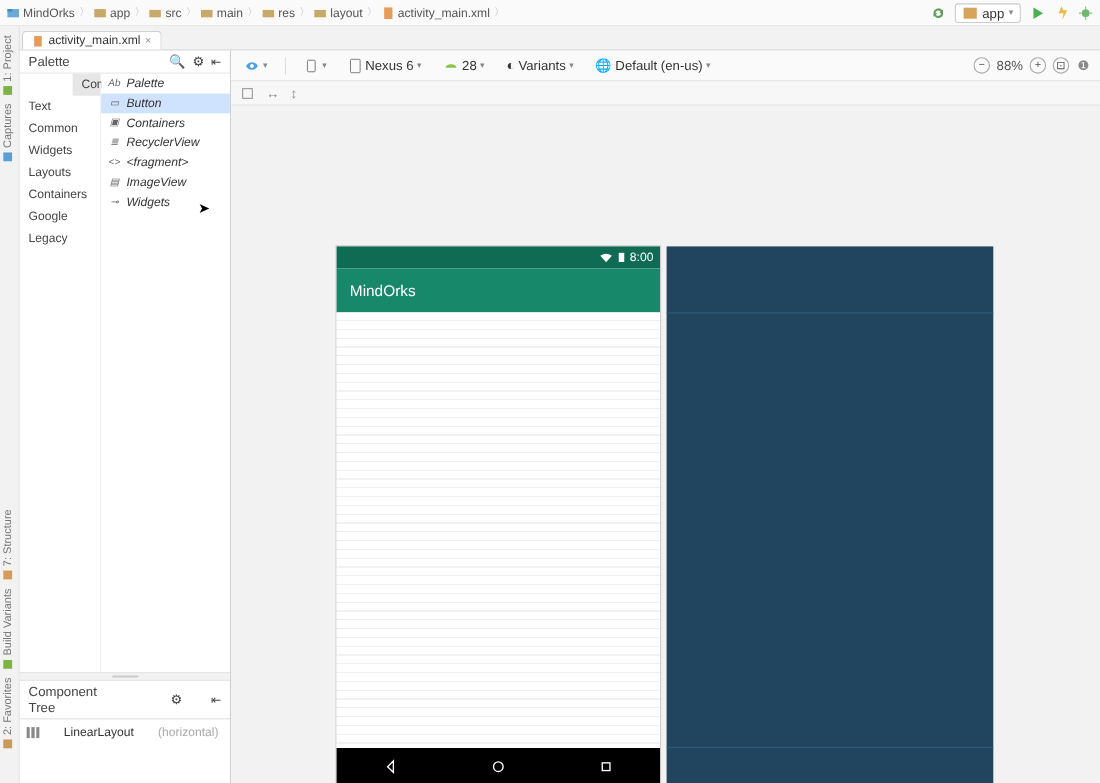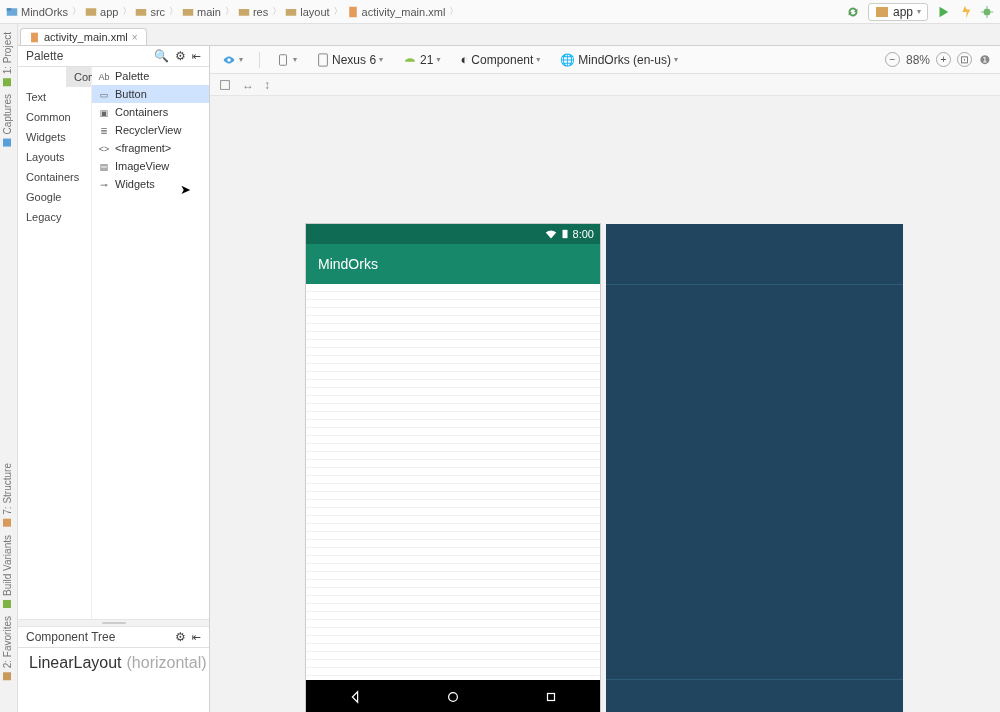--- a/index.html
+++ b/index.html
@@ -25,28 +25,28 @@
   .mainrow { position:absolute; left:18px; top:46px; right:0; bottom:0; display:flex;}
   
   .leftpanel { width:192px; background:#fff; border-right:1px solid #d0d0d0; display:flex; flex-direction:column;}
   .palette-head { display:flex; align-items:center; padding:3px 8px; border-bottom:1px solid #e0e0e0; font-size:12px; color:#444;}
   .palette-head .spacer { flex:1;}
   .palette-body { display:flex; flex:1; min-height:0;}
   .cat-col { width:74px; background:#fff; border-right:1px solid #eee;}
   .cat-item { padding:4px 8px; font-size:11px; color:#444; cursor:pointer;}
   .cat-item.sel { background:#e6e6e6;margin-left:48px;}
   .wid-col { flex:1; background:#fff;}
-  .wid-item { padding:3px 6px; font-size:11px; display:flex; align-items:flex-end; gap:5px; cursor:grab;}
+  .wid-item { padding:3px 6px; font-size:11px; display:flex; align-items:flex-start; gap:5px; cursor:grab;font-style:italic;}
   .wid-item.sel { background:#cfe3ff;}
   .wid-ic { width:12px; height:10px; display:inline-flex; align-items:center; justify-content:center; color:#666; font-size:9px;}
   .resize-grip { height:8px; background:#f2f2f2; border-top:1px solid #e5e5e5; border-bottom:1px solid #e5e5e5; display:flex; align-items:center; justify-content:center;}
   .resize-grip::before { content:""; width:24px; height:2px; background:#ccc; border-radius:2px;}
-  .tree-head { display:flex; align-items:center; padding:3px 8px; border-bottom:1px solid #e0e0e0; font-size:12px; color:#444;}
+  .tree-head { display:flex; align-items:center; padding:3px 8px; border-bottom:1px solid #e0e0e0; font-size:12px; color:#444;gap:20px;}
   .tree-body { flex:0 0 auto; padding:6px 6px 40px 6px;}
-  .tree-item { display:flex; align-items:center; gap:5px; font-size:16px; color:#333;}
+  .tree-item { display:flex; align-items:center; gap:22px; font-size:11px; color:#333;}
   .tree-item .hint { color:#aaa;}
   
   .center { flex:1; display:flex; flex-direction:column; background:#f2f2f2;}
   .design-toolbar { height:28px; display:flex; align-items:center; gap:12px; padding:0 8px; border-bottom:1px solid #e0e0e0; background:#fafafa;}
   .tb-dd { display:flex; align-items:center; gap:3px; padding:2px 4px; border-radius:3px;}
   .tb-dd .car { font-size:8px; color:#888;}
   .tb-sep { width:1px; height:16px; background:#ddd;}
   .zoom-ctrl { margin-left:auto; display:flex; align-items:center; gap:6px; font-size:12px; color:#555;}
   .zoom-ctrl .circ { width:15px; height:15px; border:1px solid #aaa; border-radius:50%; display:inline-flex; align-items:center; justify-content:center; font-size:10px;}
   .subbar { height:22px; display:flex; align-items:center; gap:10px; padding:0 8px; background:#f7f7f7; border-bottom:1px solid #e5e5e5;}
@@ -279,31 +279,31 @@
         <svg style="width:12px;height:14px" viewBox="0 0 12 16">
             <rect x="1" y="1" width="10" height="14" rx="1" fill="none" stroke="#777"></rect>
           </svg>
         <span>Nexus 6</span>
         <span class="car">▾</span>
       </span>
       <span class="tb-dd">
         <svg style="width:14px;height:10px" viewBox="0 0 16 12">
             <path d="M2 8a6 4 0 0 1 12 0z" fill="#8bc34a"></path>
           </svg>
-        <span>21</span>
+        <span>28</span>
         <span class="car">▾</span>
       </span>
       <span class="tb-dd">
         <span style="font-size:13px">◐</span>
-        <span>Component</span>
+        <span>Variants</span>
         <span class="car">▾</span>
       </span>
       <span class="tb-dd">
         <span style="font-size:12px">🌐</span>
-        <span>MindOrks (en-us)</span>
+        <span>Default (en-us)</span>
         <span class="car">▾</span>
       </span>
       <div class="zoom-ctrl">
         <span class="circ">−</span>
         <span>88%</span>
         <span class="circ">+</span>
         <span class="circ">⊡</span>
         <span style="width:14px;text-align:center;color:#888">❶</span>
       </div>
     </div>

